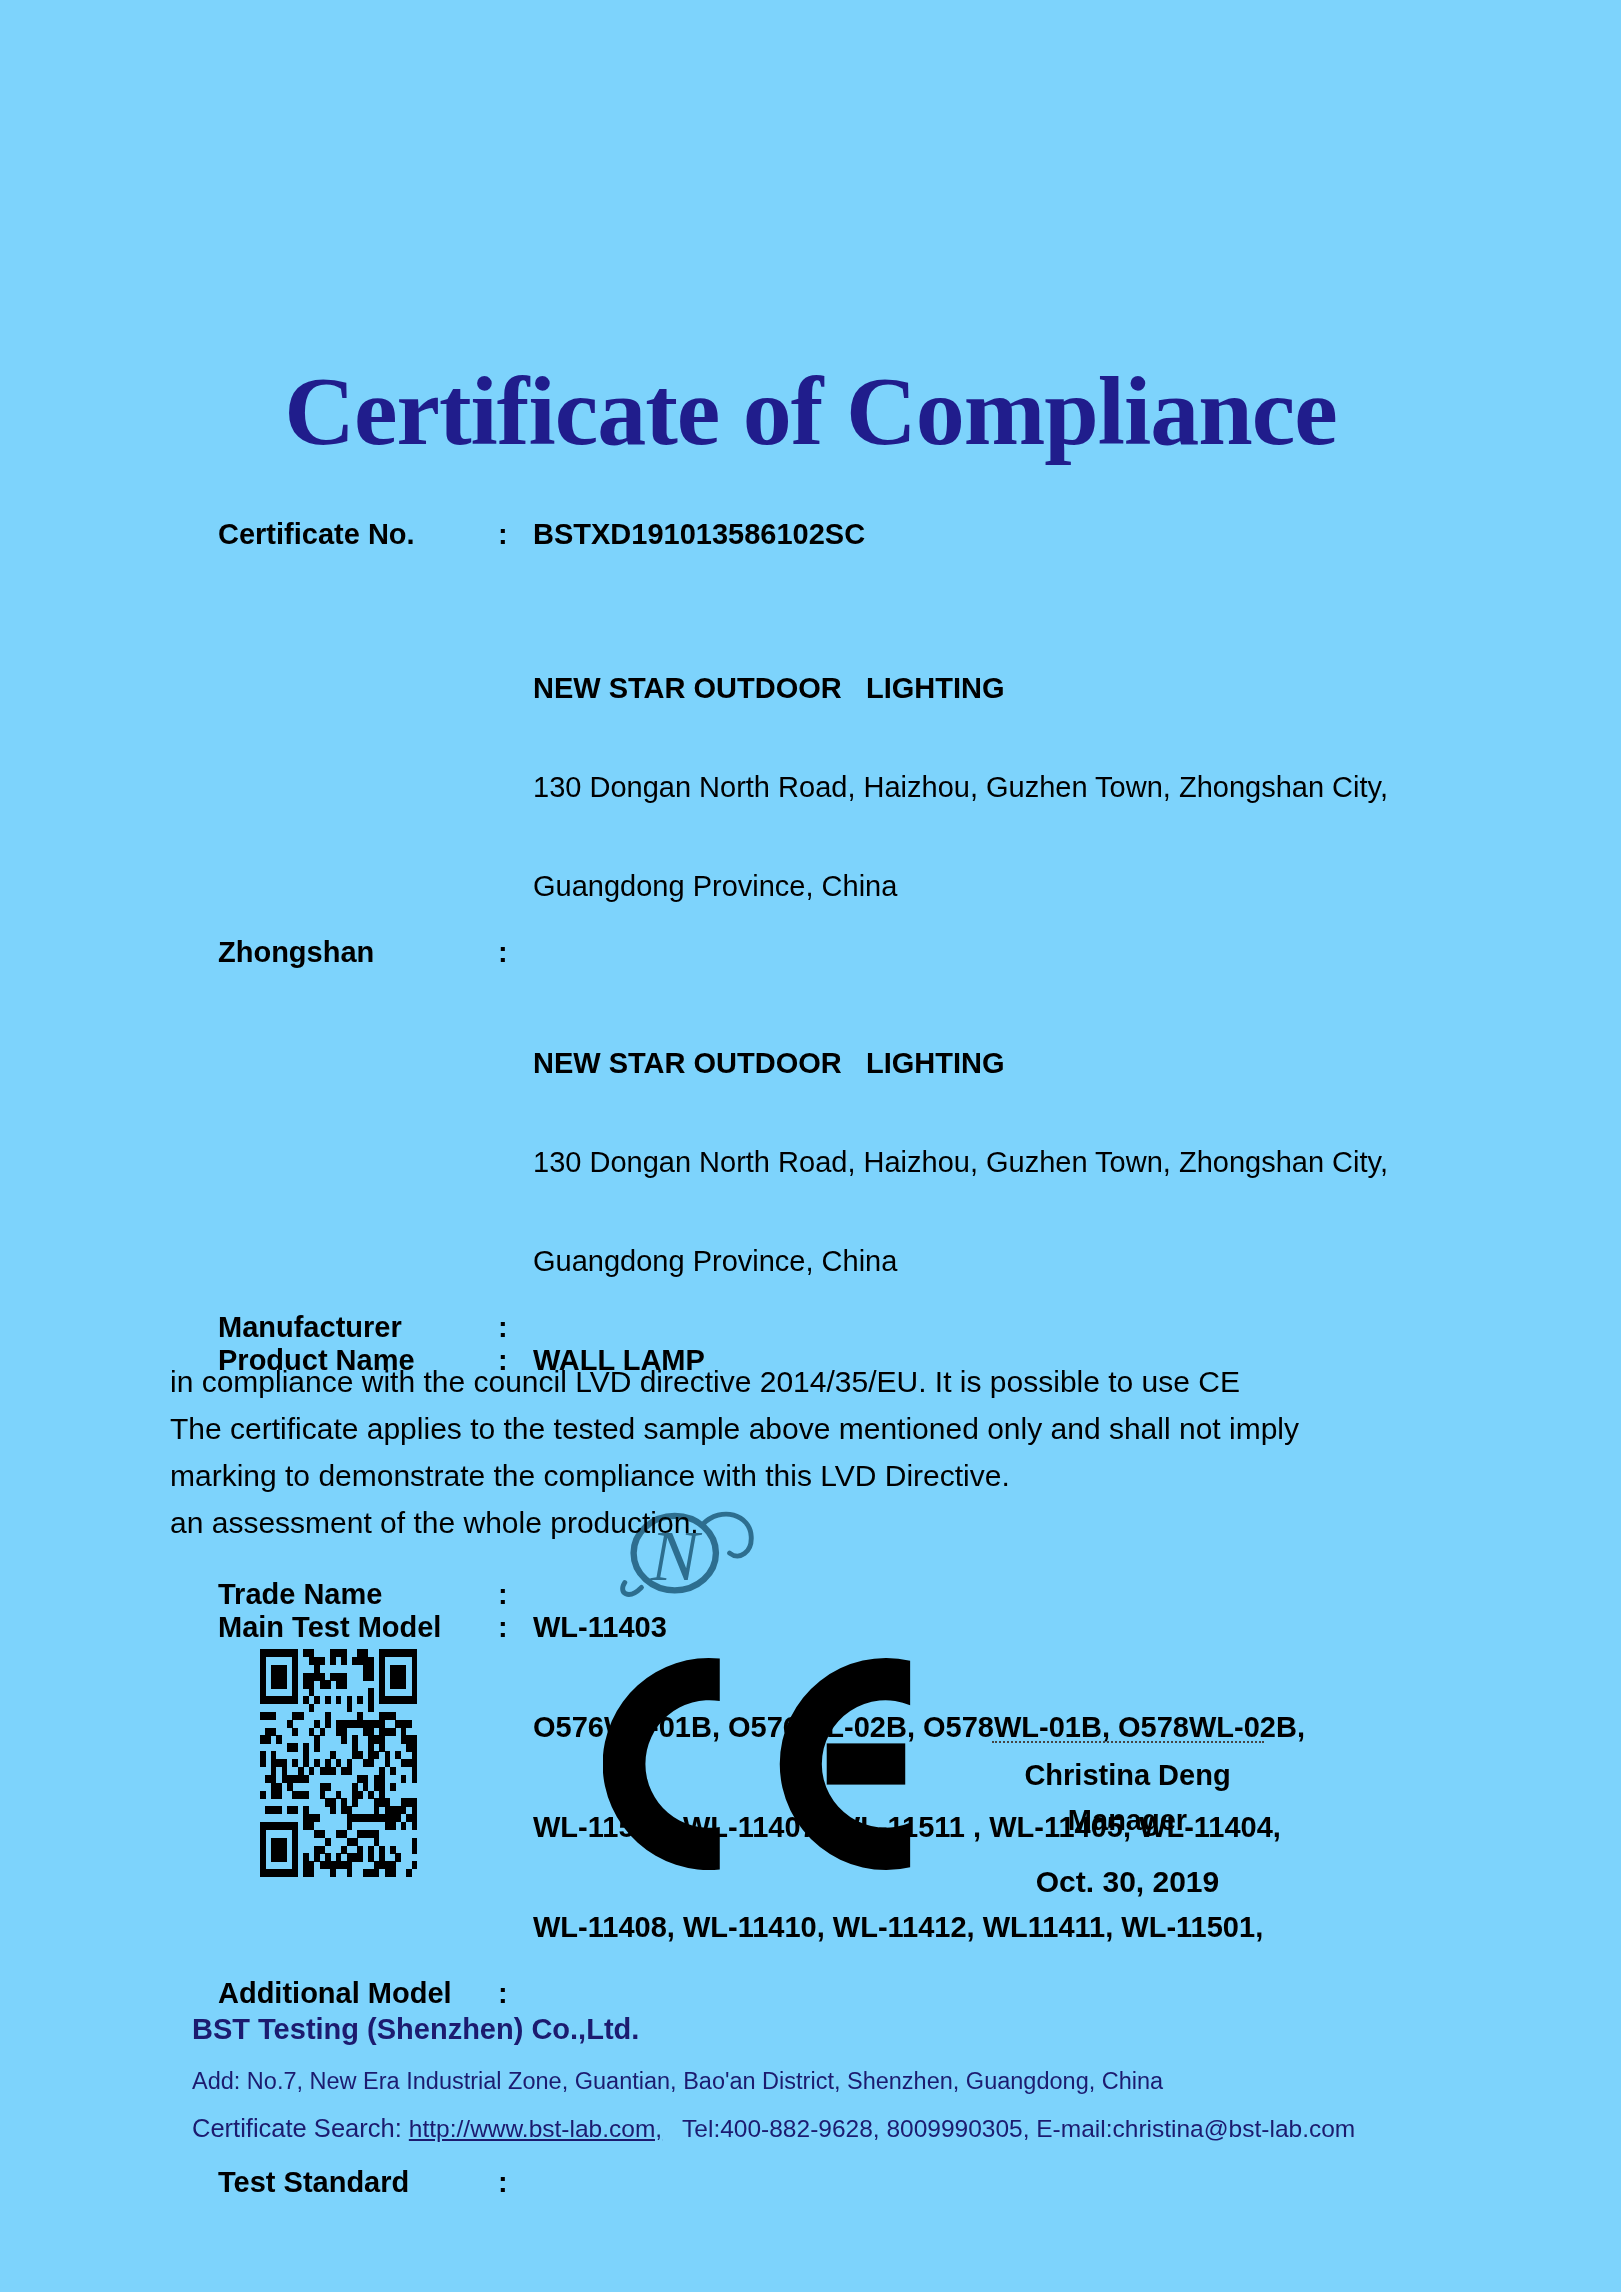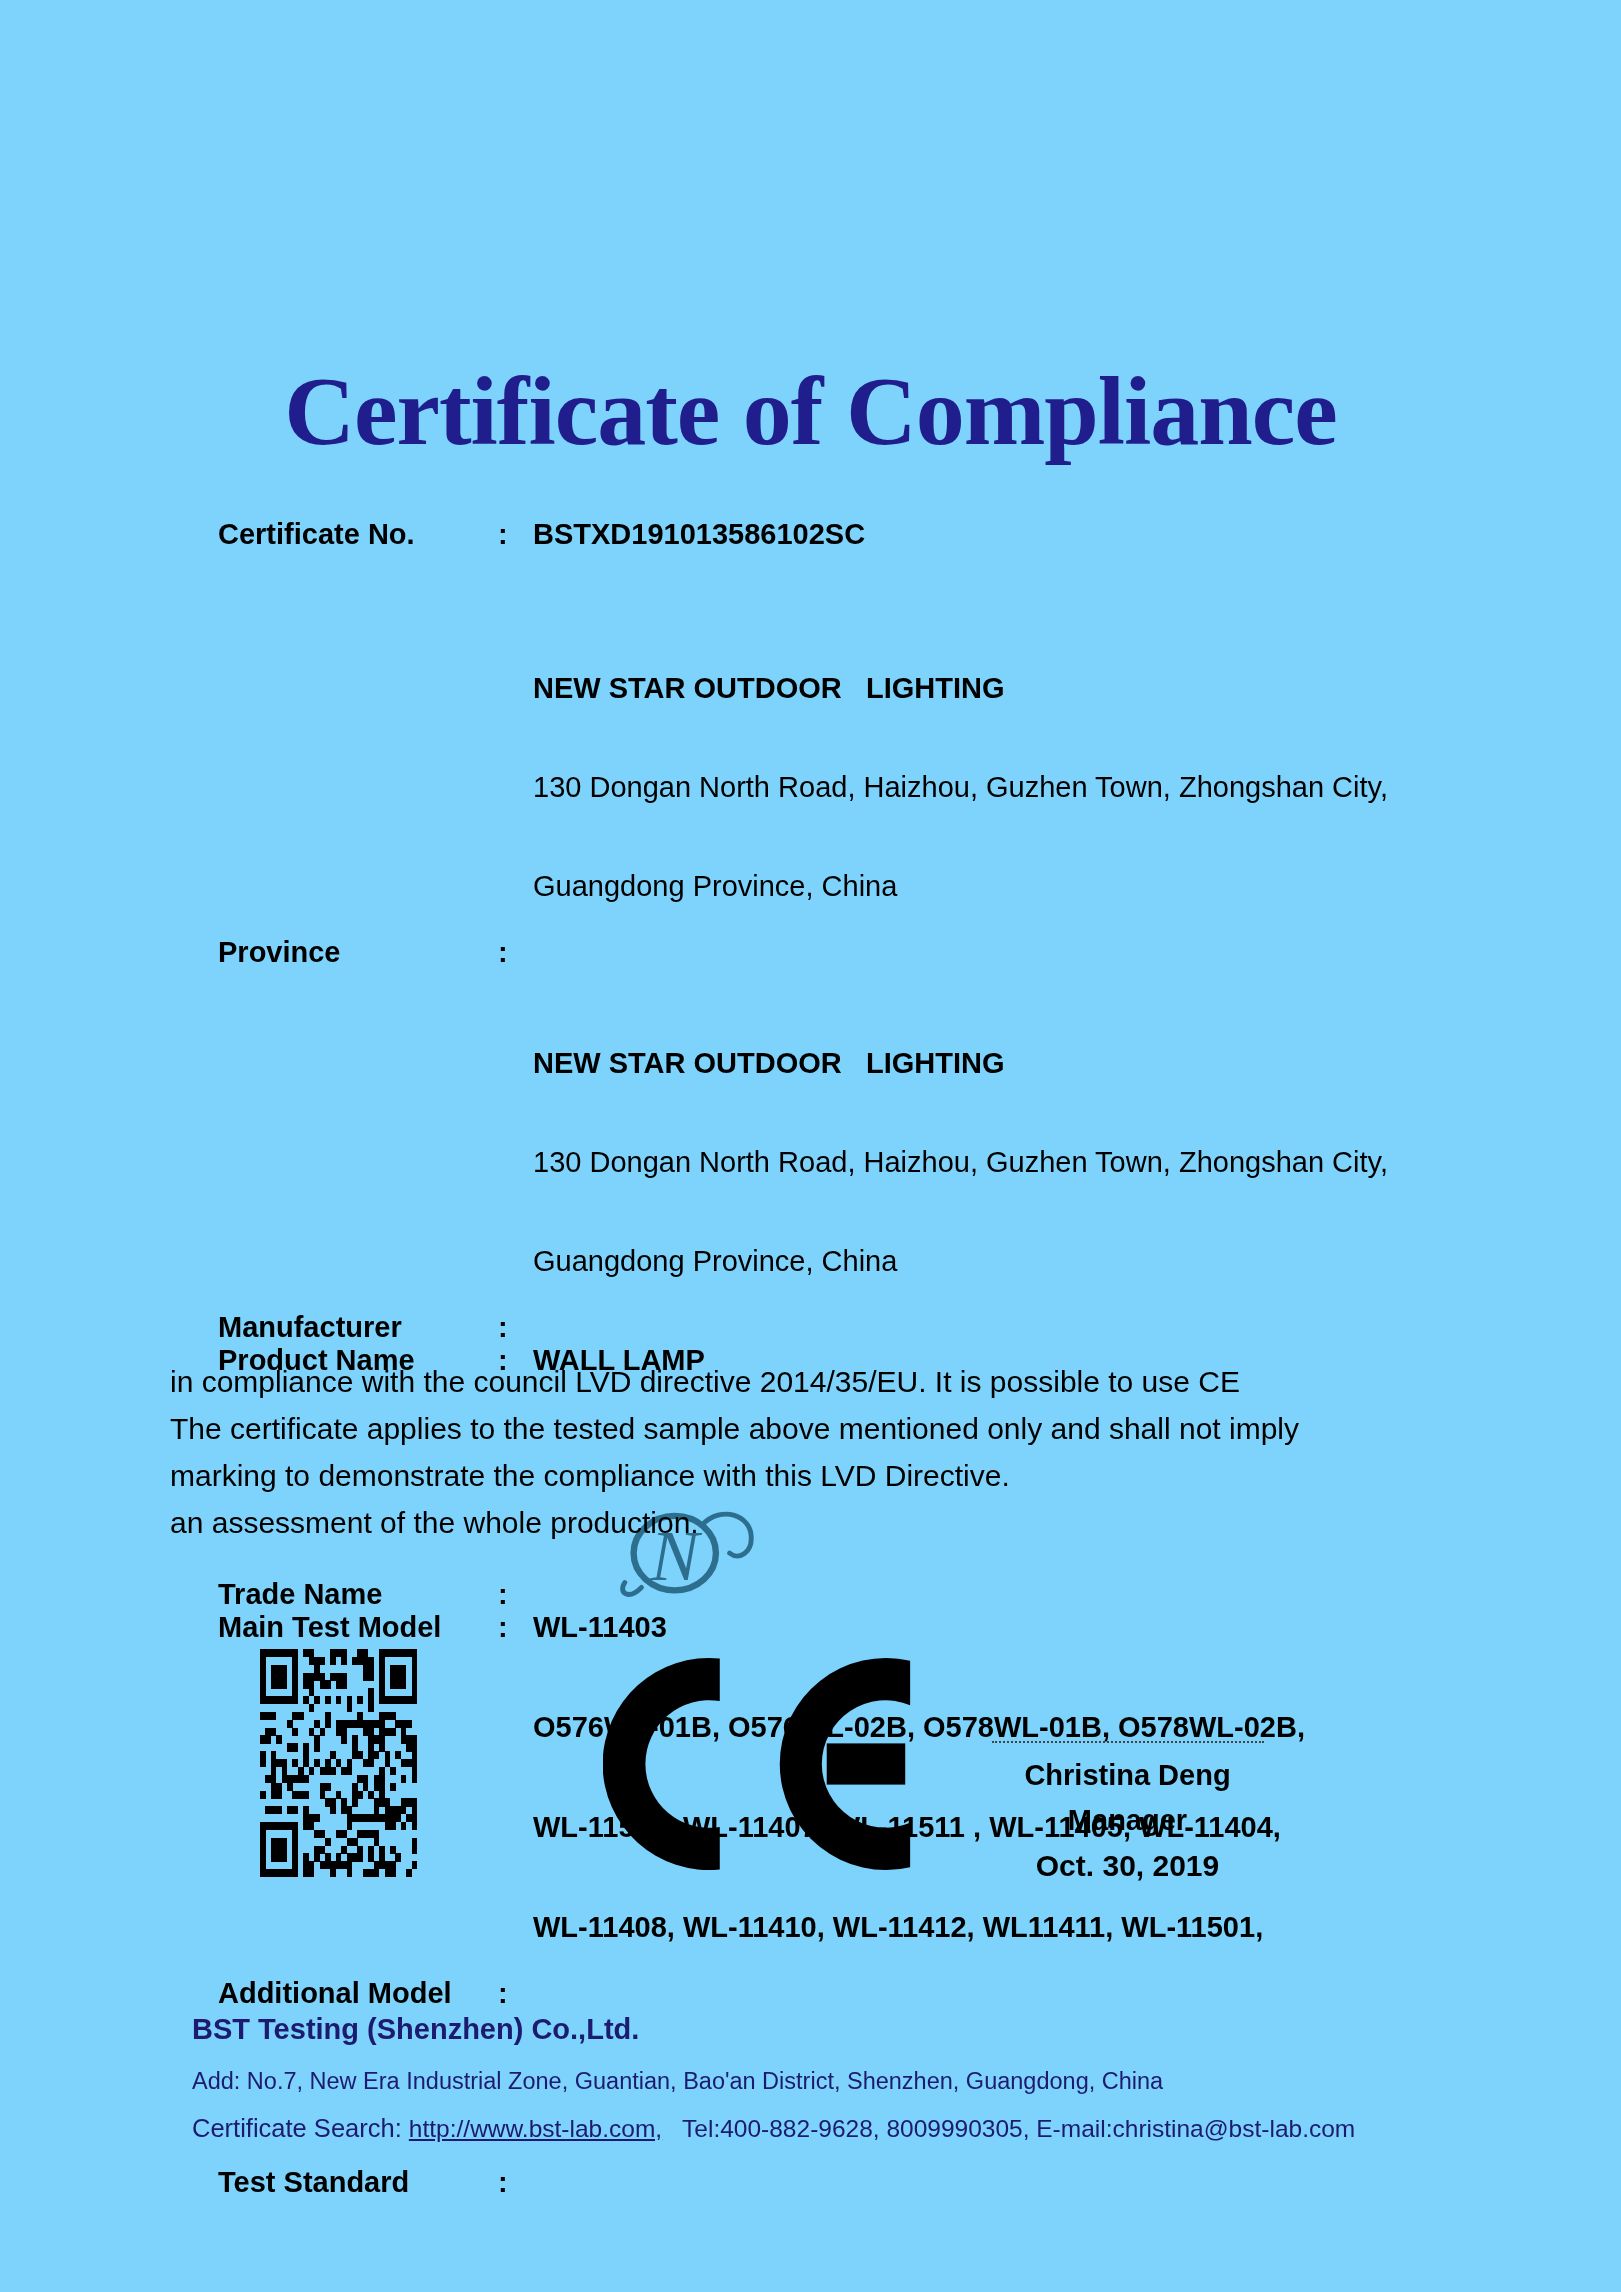--- a/index.html
+++ b/index.html
@@ -47,21 +47,21 @@
   
   .qr{position:absolute;left:260px;top:1649px;width:157px;height:228px;}
   .ce{position:absolute;left:603px;top:1658px;width:314px;height:212px;}
   .sig{
     position:absolute;left:961px;top:1741px;width:333px;
     text-align:center;font-weight:bold;font-size:29px;line-height:33px;
   }
   .dotline{width:272px;margin:0 auto;border-top:2.9px dotted #444;height:0;}
   .sig .name{margin-top:15.7px;}
   .sig .role{margin-top:12.7px;}
-  .sig .date{margin-top:12px;font-size:30px;}
+  .sig .date{margin-top:28px;font-size:30px;}
   
   .footer{position:absolute;left:192px;top:2013px;width:1274px;color:#1c1b6f;}
   .f-company{font-size:29px;font-weight:bold;}
   .f-addr{font-size:23.5px;margin-top:22px;}
   .f-search{font-size:25.5px;margin-top:18.6px;white-space:pre-wrap;}
   .f-url{text-decoration:underline;font-size:24.5px;cursor:pointer;}
   .f-rest{font-size:24.5px;}
 </style>
 </head>
 <body>
@@ -72,21 +72,21 @@
 
   <div class="kv">
 
     <div class="row row-cert">
       <div class="lbl">Certificate No.</div>
       <div class="colon">:</div>
       <div class="val b">BSTXD191013586102SC</div>
     </div>
 
     <div class="row row-applicant">
-      <div class="lbl">Province</div>
+      <div class="lbl">Zhongshan</div>
       <div class="colon">:</div>
       <div class="val">
         <div class="b">NEW STAR OUTDOOR   LIGHTING</div>
         <div class="addr">130 Dongan North Road, Haizhou, Guzhen Town, Zhongshan City,</div>
         <div class="addr">Guangdong Province, China</div>
       </div>
     </div>
 
     <div class="row">
       <div class="lbl">Manufacturer</div>

